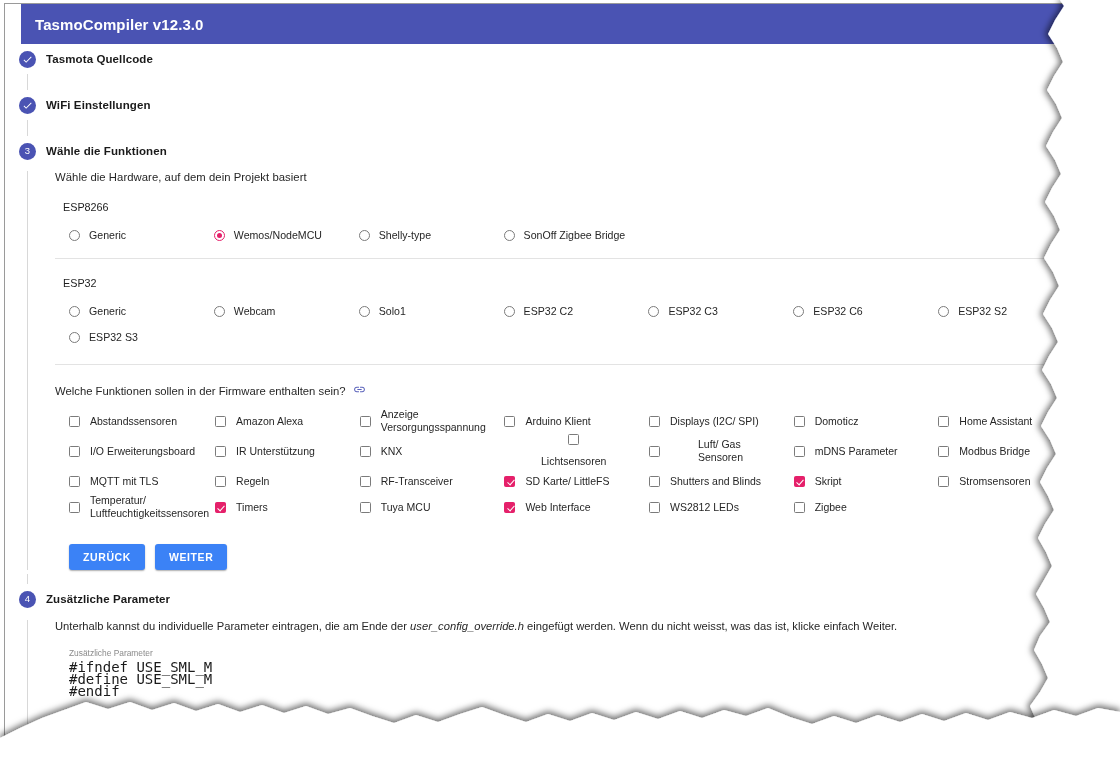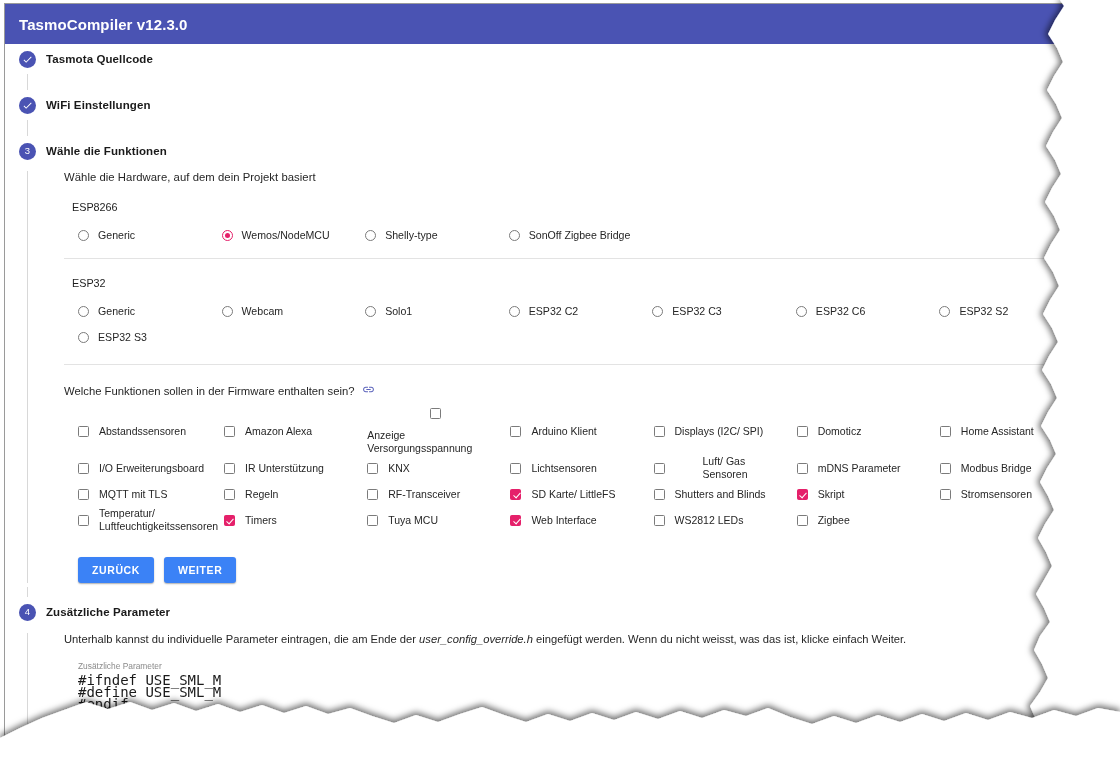--- a/index.html
+++ b/index.html
@@ -31,21 +31,21 @@
     background: #ffffff;
     border-left: 1px solid #9a9a9a;
     border-top: 1px solid #9a9a9a;
     box-sizing: border-box;
     overflow: hidden;
   }
 
   
   .app-header {
     position: absolute;
-    left: 0;
+    left: 16px;
     top: 0;
     width: 1078px;
     height: 40px;
     background: #4a53b3;
     display: flex;
     align-items: center;
   }
   .app-title {
     color: #ffffff;
     font-size: 15px;
@@ -89,21 +89,21 @@
     margin-left: 10px;
     font-size: 11.5px;
     font-weight: bold;
     color: #1a1a1a;
     letter-spacing: .1px;
   }
   .step-body {
     position: relative;
     margin-left: 22px;
     border-left: 1px solid #d8d8d8;
-    padding-left: 36px;
+    padding-left: 27px;
   }
   .connector {
     margin-left: 22px;
     border-left: 1px solid #d8d8d8;
     height: 16px;
   }
 
   
   .section-desc {
     font-size: 11.3px;
@@ -402,21 +402,21 @@
 
           <div class="check-grid" id="features-grid">
               <div class="check-item" style="grid-area: 1 / 1;">
                 <span class="check-mark"></span>
                 <span class="check-label">Abstandssensoren</span>
               </div>
               <div class="check-item" style="grid-area: 1 / 2;">
                 <span class="check-mark"></span>
                 <span class="check-label">Amazon Alexa</span>
               </div>
-              <div class="check-item" style="grid-area: 1 / 3; flex-direction: column;">
+              <div class="check-item" style="grid-area: 1 / 3;">
                 <span class="check-mark"></span>
                 <span class="check-label">Anzeige Versorgungsspannung</span>
               </div>
               <div class="check-item" style="grid-area: 1 / 4;">
                 <span class="check-mark"></span>
                 <span class="check-label">Arduino Klient</span>
               </div>
               <div class="check-item" style="grid-area: 1 / 5;">
                 <span class="check-mark"></span>
                 <span class="check-label">Displays (I2C/ SPI)</span>
@@ -434,21 +434,21 @@
                 <span class="check-label">I/O Erweiterungsboard</span>
               </div>
               <div class="check-item" style="grid-area: 2 / 2;">
                 <span class="check-mark"></span>
                 <span class="check-label">IR Unterstützung</span>
               </div>
               <div class="check-item" style="grid-area: 2 / 3;">
                 <span class="check-mark"></span>
                 <span class="check-label">KNX</span>
               </div>
-              <div class="check-item" style="grid-area: 2 / 4;">
+              <div class="check-item" style="grid-area: 2 / 4; flex-direction: column;">
                 <span class="check-mark"></span>
                 <span class="check-label">Lichtsensoren</span>
               </div>
               <div class="check-item" style="grid-area: 2 / 5; gap: 38px;">
                 <span class="check-mark"></span>
                 <span class="check-label">Luft/ Gas Sensoren</span>
               </div>
               <div class="check-item" style="grid-area: 2 / 6;">
                 <span class="check-mark"></span>
                 <span class="check-label">mDNS Parameter</span>

